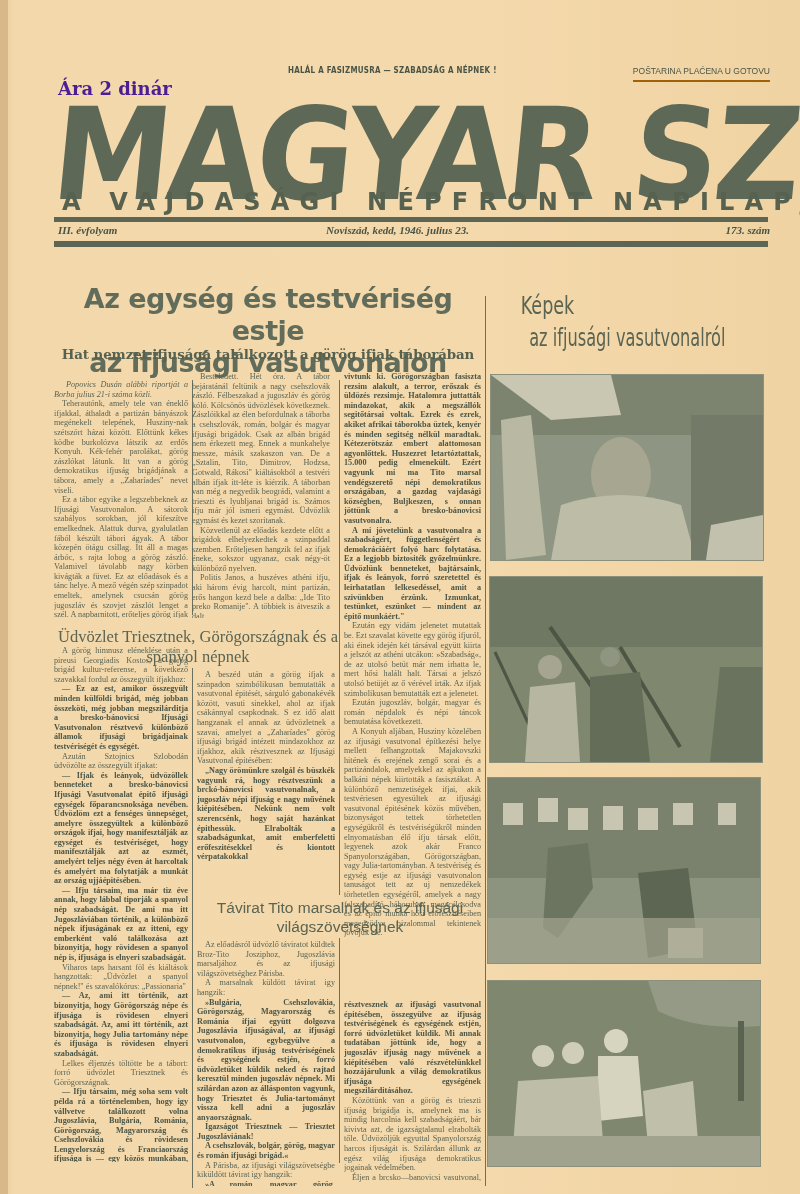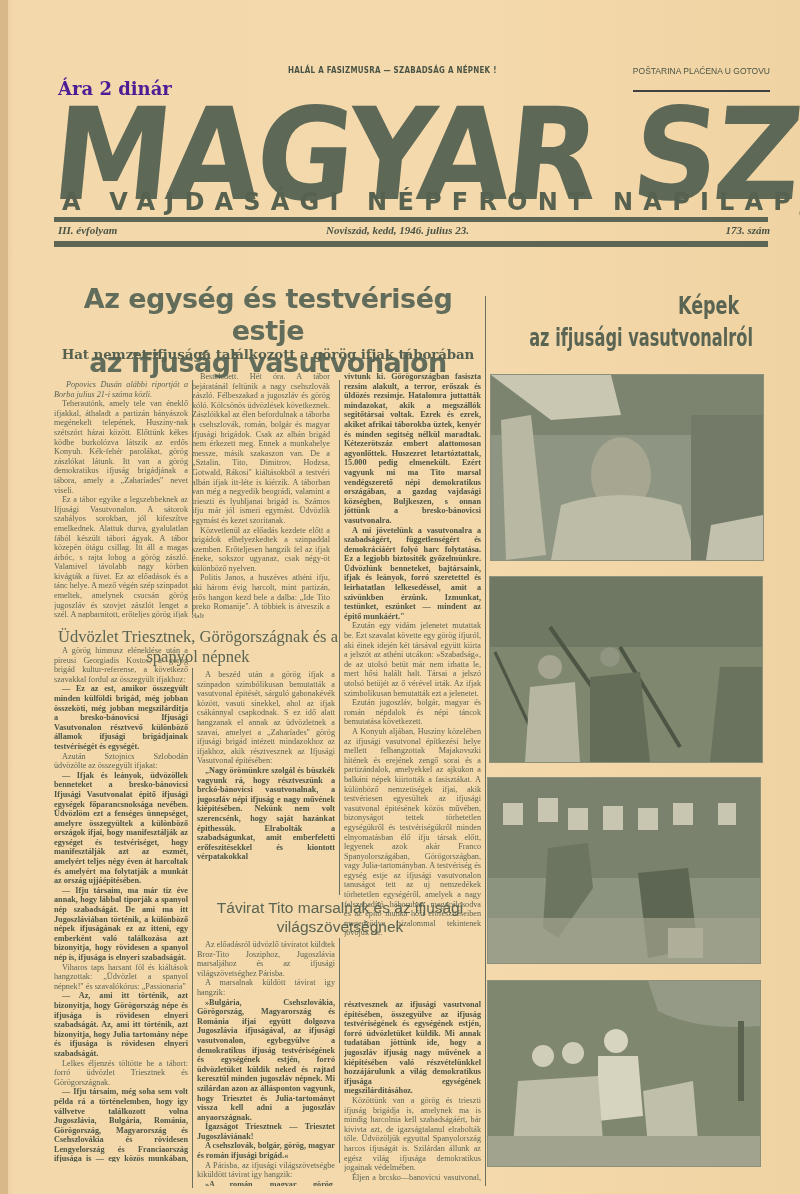--- a/index.html
+++ b/index.html
@@ -12,21 +12,21 @@
     }
     .paper {
       position: absolute; left: 0; top: 0; width: 800px; height: 1194px;
       background: linear-gradient(90deg, #e9c999 0px, #f3d8ab 14px, #f4d9ac 60%, #f0d3a2 100%);
     }
     .leftedge { position: absolute; left: 0; top: 0; width: 8px; height: 1194px; background: #d8b888; }
 
     .topline { position: absolute; top: 62px; left: 58px; width: 712px; height: 22px; }
     .price { position: absolute; left: 0; top: 16px; font-weight: bold; font-size: 18px; color: #4c1d95; font-family: "DejaVu Serif", serif; }
     .slogan { position: absolute; left: 230px; top: 3px; font-size: 9px; font-weight: bold; letter-spacing: 0.3px; color: #4a5446; font-family: "DejaVu Sans Condensed", "DejaVu Sans", sans-serif; transform: scaleX(0.88); transform-origin: left; }
-    .postage { position: absolute; right: 0; top: 4px; font-size: 8.5px; color: #4a5446; border-bottom: 2px solid #404040; padding-bottom: 14px; font-family: "Liberation Sans", sans-serif; }
+    .postage { position: absolute; right: 0; top: 4px; font-size: 8.5px; color: #4a5446; border-bottom: 2px solid #a16207; padding-bottom: 4px; font-family: "Liberation Sans", sans-serif; }
 
     .masthead {
       position: absolute; left: 60px; top: 90px; width: 712px; height: 130px;
       font-family: "DejaVu Sans", sans-serif; font-weight: bold; color: #5d6856;
       font-size: 128px; line-height: 130px; letter-spacing: -4px;
       transform: scaleX(0.93) skewX(-6deg); transform-origin: left top; white-space: nowrap;
     }
     .subtitle {
       position: absolute; left: 62px; top: 188px; width: 712px;
       font-family: "DejaVu Sans", sans-serif; font-weight: bold; font-size: 24px; color: #56614f;
@@ -40,22 +40,22 @@
     .rule2 { position: absolute; left: 54px; top: 241px; width: 714px; height: 6px; background: #5d6655; }
 
     .vrule { position: absolute; background: #6a7060; width: 1px; }
 
     .h1 { position: absolute; left: 54px; top: 283px; width: 428px; text-align: center;
       font-family: "DejaVu Sans", sans-serif; font-weight: bold; color: #626c5a;
       font-size: 27px; line-height: 32px; letter-spacing: -0.5px; }
     .h1sub { position: absolute; left: 52px; top: 346px; width: 432px; text-align: center;
       font-family: "DejaVu Serif", serif; font-weight: bold; color: #56614f; font-size: 13.4px; letter-spacing: -0.1px; white-space: nowrap; }
 
-    .kepek { position: absolute; left: 490px; top: 290px; width: 280px; text-align: right;
-      font-family: "DejaVu Sans Condensed", "DejaVu Sans", sans-serif; font-weight: bold; color: #5a6452;
+    .kepek { position: absolute; left: 490px; top: 290px; width: 280px; text-align: left;
+      font-family: "DejaVu Sans Condensed", "DejaVu Sans", sans-serif; font-weight: normal; color: #5a6452;
       font-size: 25px; line-height: 32px; }
     .kepek .l1 { display:block; transform: scaleX(0.78); }
     .kepek .l2 { display:block; transform: scaleX(0.72); white-space: nowrap; }
 
     .col { position: absolute; font-size: 8.2px; line-height: 9.6px; color: #5a6454; text-align: justify; overflow: hidden; }
     .col p { margin: 0; text-indent: 8px; }
     .col p.b { font-weight: bold; color: #4c5647; }
     .col p.i { font-style: italic; text-indent: 12px; margin-top: 8px; }
 
     .h2 { position: absolute; left: 54px; top: 627px; width: 288px; text-align: center;

